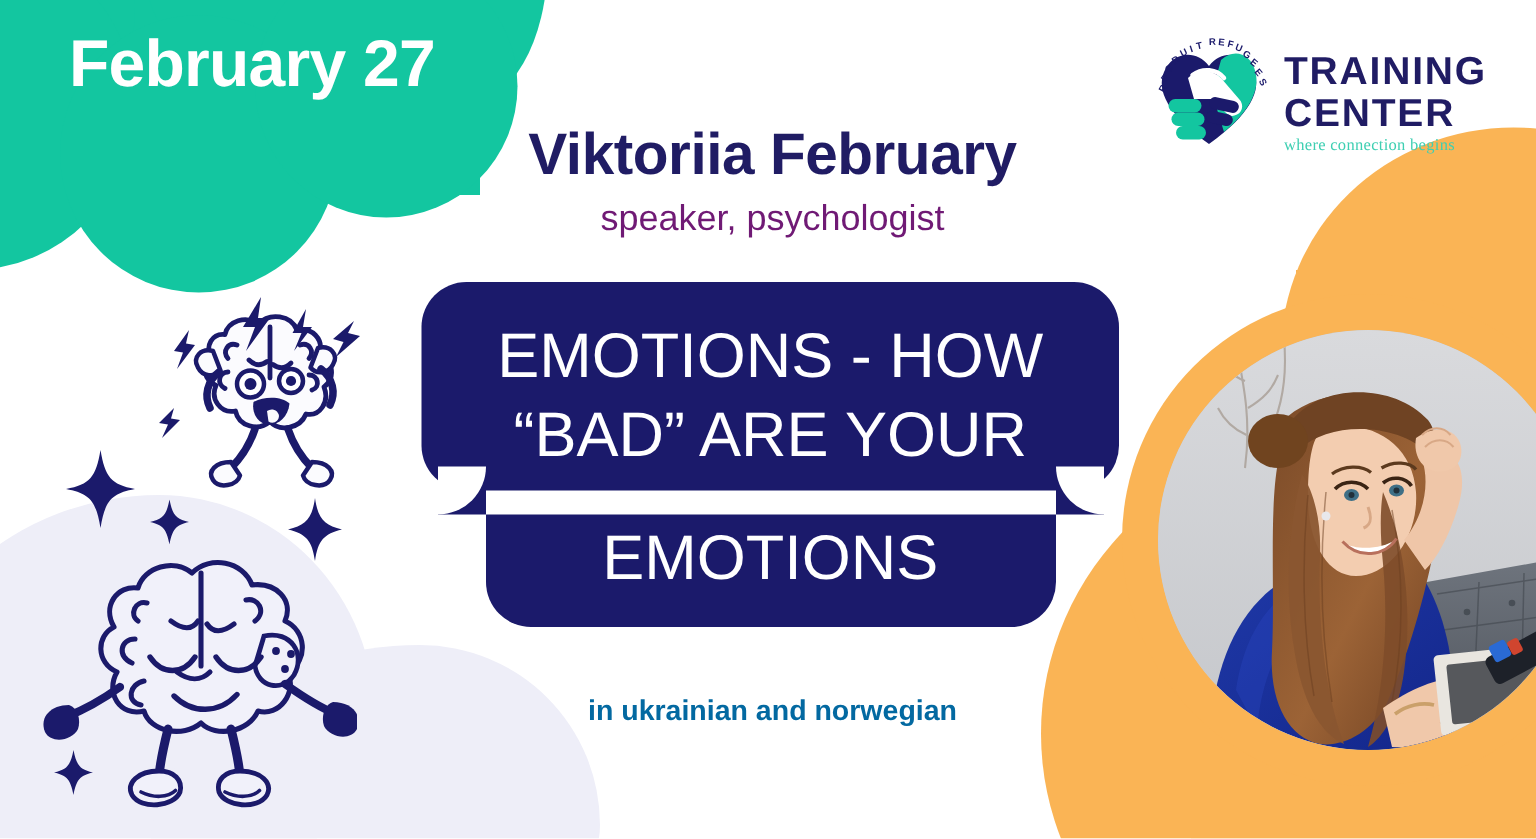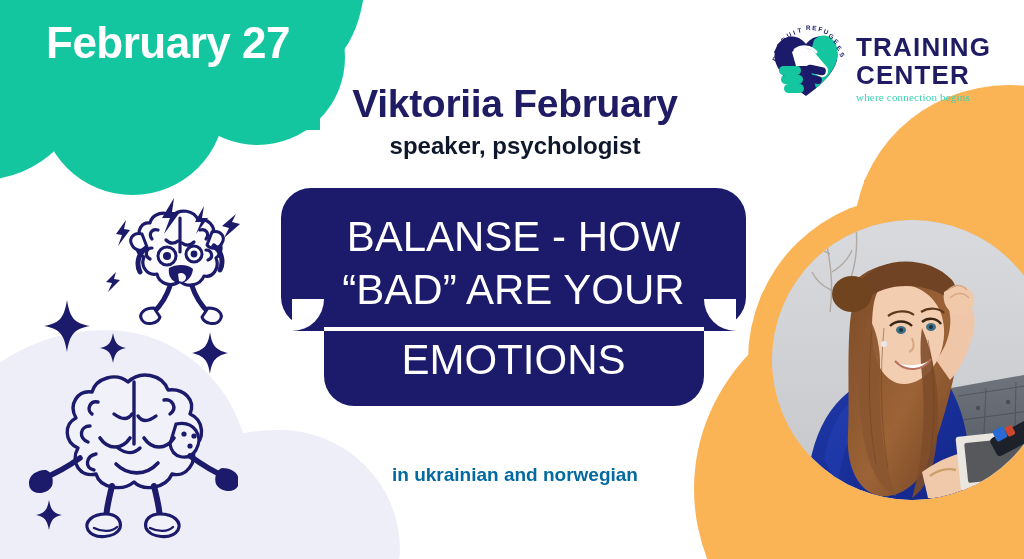--- a/index.html
+++ b/index.html
@@ -99,35 +99,35 @@
     font-family:"Liberation Serif", serif; letter-spacing:0.2px;
   }
 
   
   .speaker-name {
     left:300px; top:82px; width:430px; text-align:center;
     color:#201c64; font-size:39px; font-weight:bold; letter-spacing:-0.3px;
   }
   .speaker-role {
     left:300px; top:132px; width:430px; text-align:center;
-    color:#0f172a; font-size:24px; font-weight:bold;
+    color:#701a75; font-size:24px; font-weight:normal;
   }
 
   
   .title-wrap { left:281px; top:188px; width:465px; }
   .title-top {
     position:relative;
     background:#1b1a6b;
     border-radius:30px;
     padding:22px 26px 10px 26px;
     text-align:center;
   }
   .title-bottom {
     position:relative;
-    margin:4px auto;
+    margin:16px auto;
     width:380px;
     background:#1b1a6b;
     border-radius:0 0 30px 30px;
     padding:2px 20px 20px 20px;
     text-align:center;
   }
   
   .notch {
     position:absolute; width:32px; height:32px; background:#1b1a6b;
     top:-32px;
@@ -346,21 +346,21 @@
       <div class="logo-line2">CENTER</div>
       <div class="logo-tag">where connection begins</div>
     </div>
   </div>
 
   <div class="layer speaker-name">Viktoriia February</div>
   <div class="layer speaker-role">speaker, psychologist</div>
 
   <div class="layer title-wrap">
     <div class="title-top">
-      <div class="title-line">BALANSE - HOW</div>
+      <div class="title-line">EMOTIONS - HOW</div>
       <div class="title-line">“BAD” ARE YOUR</div>
     </div>
     <div class="title-bottom">
       <span class="notch notch-l"></span>
       <span class="notch notch-r"></span>
       <div class="title-line">EMOTIONS</div>
     </div>
   </div>
 
   <div class="layer footer-note">in ukrainian and norwegian</div>

